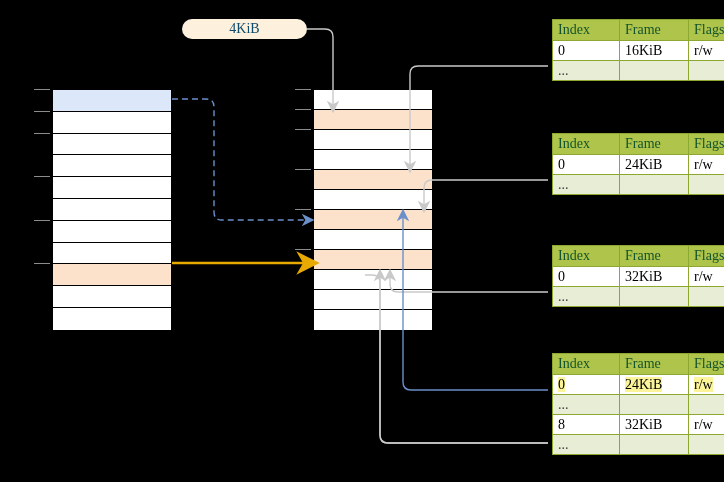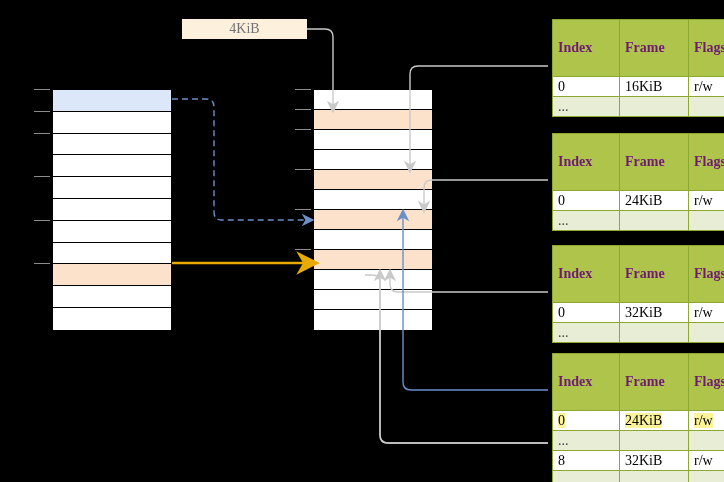--- a/index.html
+++ b/index.html
@@ -12,31 +12,31 @@
   .col{position:absolute;border:1px solid #000;box-sizing:border-box;background:#fff;}
   .cell{box-sizing:border-box;border-bottom:1px solid #000;background:#fff;}
   .cell:last-child{border-bottom:none;}
   .cell.blue{background:#dce8fa;}
   .cell.peach{background:#fce2cb;}
 
   
   .tick{position:absolute;height:1px;background:#8c8c8c;width:16px;}
 
   
-  .labelbox{position:absolute;background:#fdf0dc;color:#737373;
+  .labelbox{position:absolute;background:#fdf0dc;color:#0c4a6e;
             display:flex;align-items:center;justify-content:center;
-            font-size:14px;box-sizing:border-box;}
+            font-size:14px;box-sizing:border-box;border-radius:10px;}
 
   
   .ptable{position:absolute;border-collapse:collapse;
           table-layout:fixed;background:#fff;}
   .ptable th{background:#aec martial;}
   .ptable th{background:#adc martial;}
-  .ptable th{background:#aec44a;color:#701a75;font-weight:bold;font-size:14px;
-             text-align:left;padding:20px 5px;border:1px solid #8ca830;
+  .ptable th{background:#aec44a;color:#14532d;font-weight:normal;font-size:14px;
+             text-align:left;padding:2px 5px;border:1px solid #8ca830;
              white-space:nowrap;}
   .ptable td{font-size:14px;text-align:left;padding:1px 5px;
              border:1px solid #8ca830;color:#000;background:#fff;
              white-space:nowrap;height:20px;box-sizing:border-box;}
   .ptable tr.ell td{background:#e8eed5;color:#444;}
   .hl{background:#fbf49a !important;}
   .c-index{width:56px;}
   .c-frame{width:58px;}
   .c-flags{width:50px;}
 </style>

